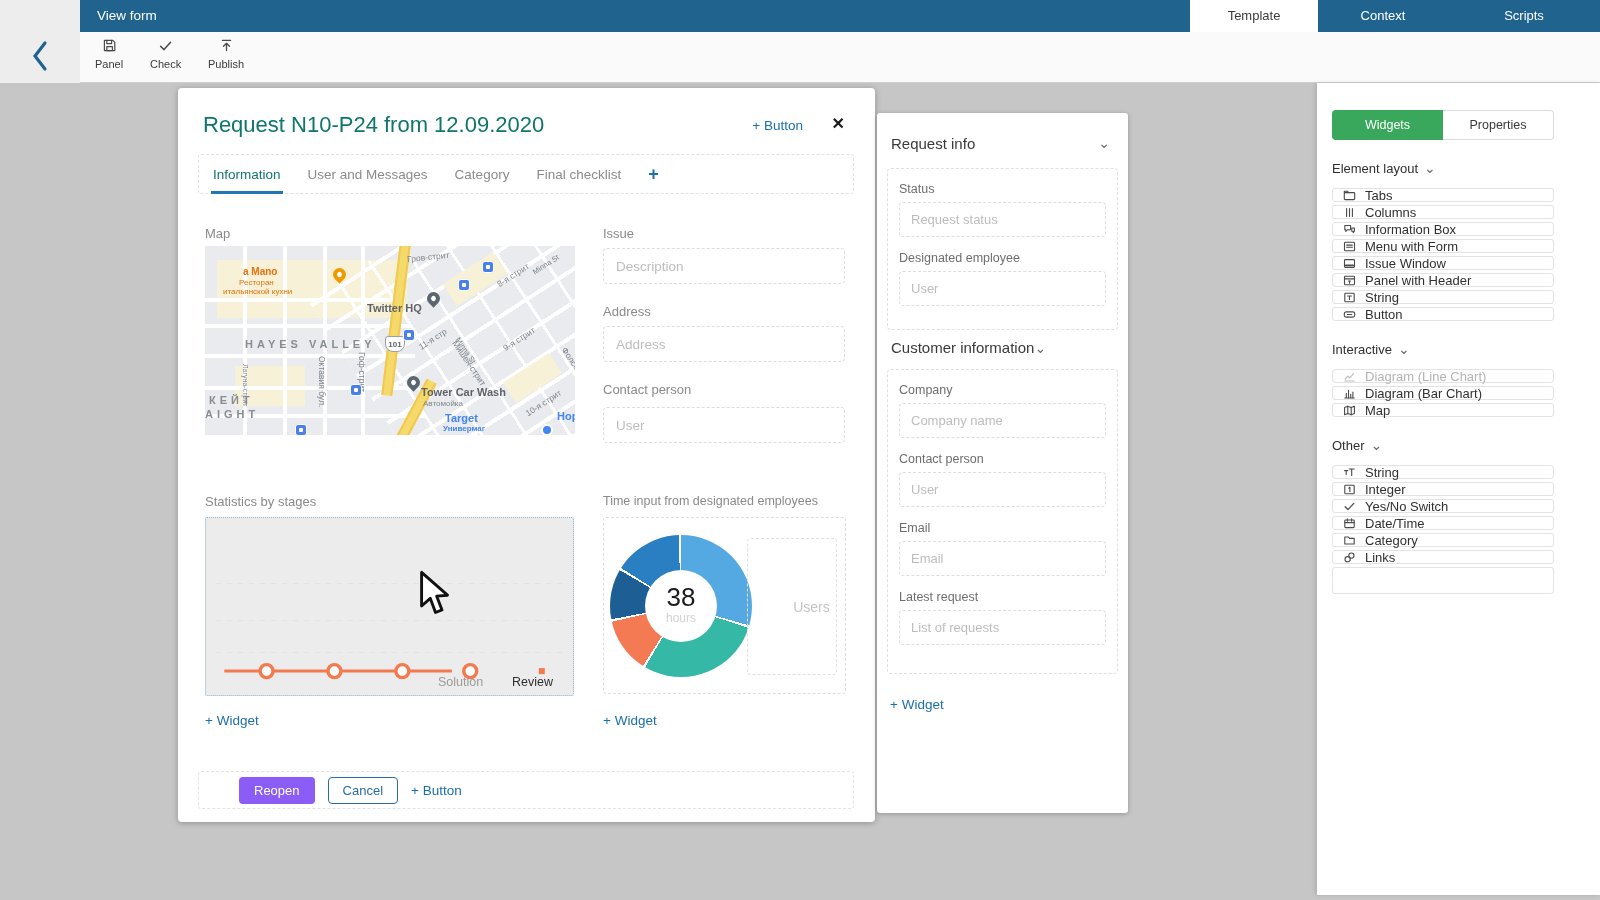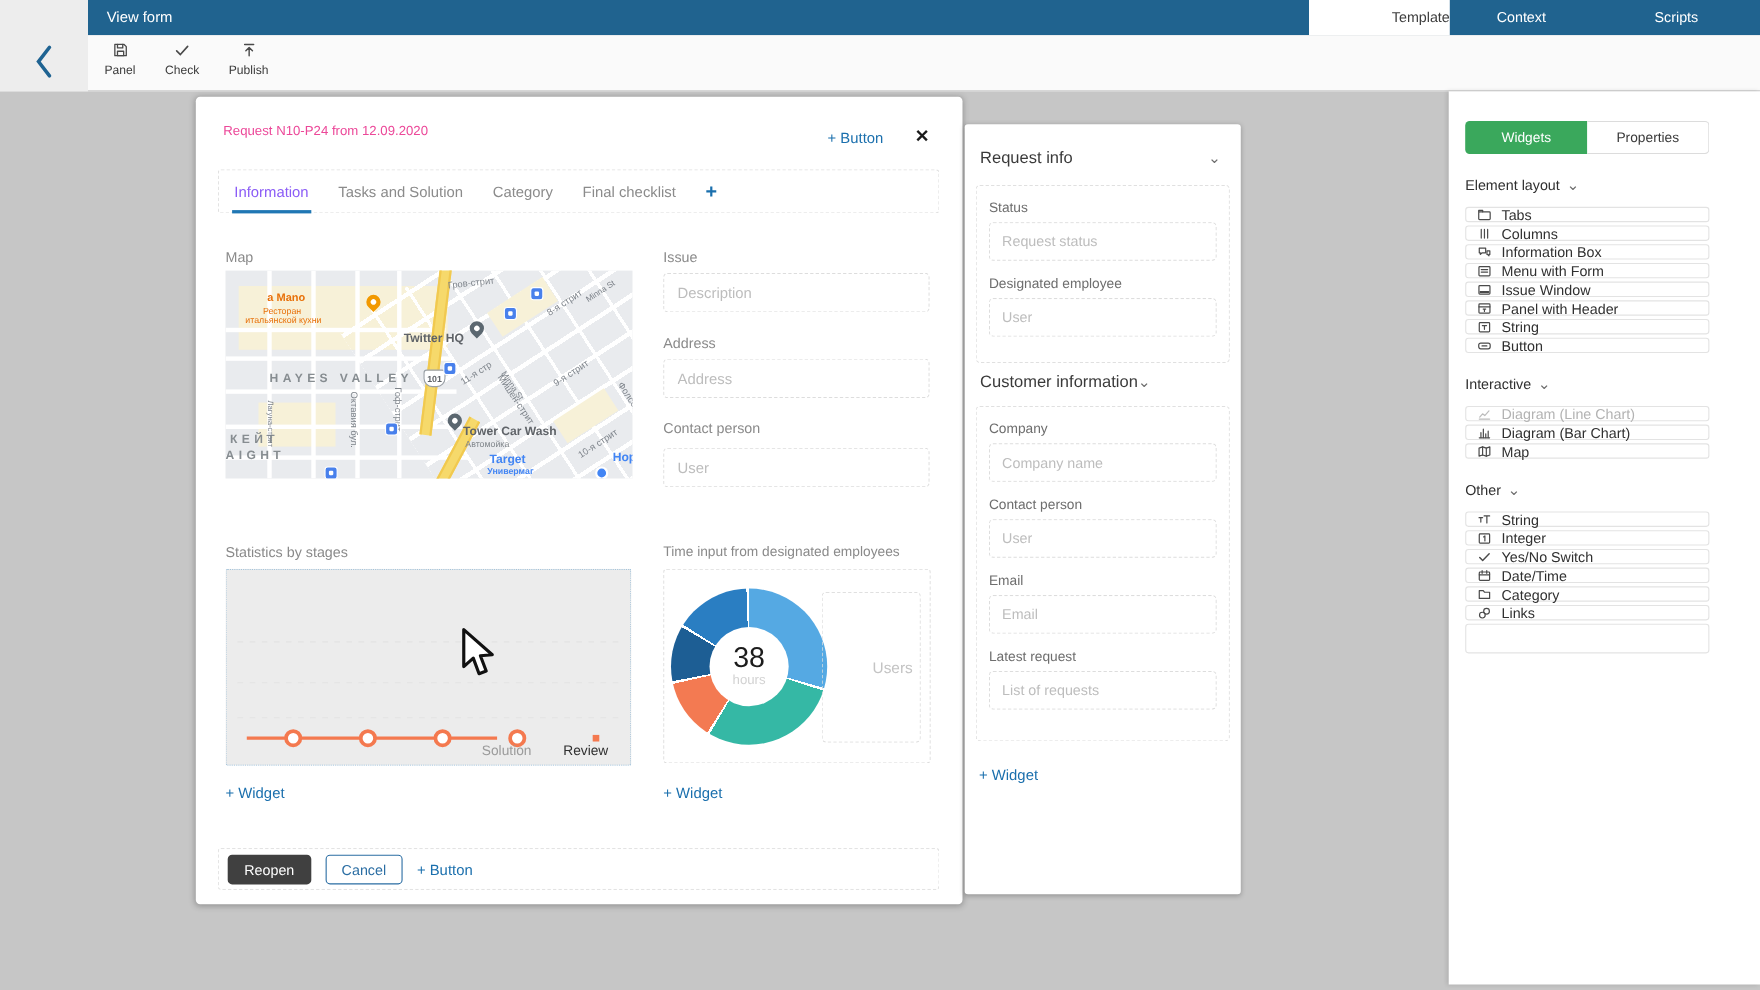--- a/index.html
+++ b/index.html
@@ -5,41 +5,41 @@
   * { margin:0; padding:0; box-sizing:border-box; }
   html,body { width:1600px; height:900px; overflow:hidden; }
   body { font-family:"Liberation Sans", sans-serif; font-size:13px; background:#c6c6c6; position:relative; color:#333; }
 
   
   .topbar { position:absolute; left:0; top:0; width:1600px; height:32px; background:#20638f; display:flex; }
   .topbar-left { width:80px; height:32px; background:#ededed; }
   .topbar-title { color:#fff; font-size:13.5px; font-weight:500; line-height:32px; padding-left:17px; flex:1; }
   .top-tabs { display:flex; height:32px; }
   .top-tab { width:130px; text-align:center; line-height:32px; color:#fff; font-size:13px; cursor:default; }
-  .top-tab.active { background:#fff; color:#3c3c3c; width:128px;text-align:right; }
+  .top-tab.active { background:#fff; color:#3c3c3c; width:128px; }
   .top-tab:last-child { width:152px; }
 
   
   .toolbar { position:absolute; left:0; top:32px; width:1600px; height:51px; background:#fafafa; border-bottom:1px solid #cfcfcf; }
   .back-col { position:absolute; left:0; top:32px; width:80px; height:51px; background:#ededed; display:flex; align-items:center; justify-content:center; }
   .back-ic { color:#1f6392; }
   .tool-btn { position:absolute; top:38px; text-align:center; color:#3a3a3a; font-size:11px; }
   .tool-btn .tico { display:block; height:18px; color:#4a4a4a; margin-bottom:2px; }
   .tico svg, .wicon svg { width:15px; height:15px; }
   .wicon svg { width:13px; height:13px; }
 
   
   .modal { position:absolute; left:178px; top:88px; width:697px; height:734px; background:#fff; border-radius:4px; box-shadow:0 1px 6px rgba(0,0,0,.28); }
-  .modal-title { position:absolute; left:25px; top:24px; font-size:12px; color:#ec4899; }
+  .modal-title { position:absolute; left:25px; top:24px; font-size:22px; color:#0f766e; }
   .blue-link { color:#1a6fad; font-size:13.5px; cursor:pointer; }
   .modal-addbtn { position:absolute; right:72px; top:30px; }
   .modal-close { position:absolute; right:30px; top:26px; font-size:16px; font-weight:bold; color:#1a1a1a; cursor:pointer; }
   .form-tabs { position:absolute; left:20px; top:66px; width:656px; height:40px; border:1px dashed #e0e0e0; border-radius:3px; display:flex; align-items:stretch; padding-left:14px; gap:27px; }
   .ftab { display:flex; align-items:center; color:#8b8b8b; font-size:13.5px; position:relative; cursor:pointer; }
-  .ftab.active { color:#8b5cf6; }
+  .ftab.active { color:#0f766e; }
   .ftab.active::after { content:""; position:absolute; left:-2px; right:-2px; bottom:-1px; height:3px; background:#2077b4; }
   .ftab-plus { display:flex; align-items:center; color:#1a6fad; font-size:18px; font-weight:bold; cursor:pointer; }
 
   .w-label { position:absolute; font-size:13px; color:#8a8a8a; }
   .dashed-input { position:absolute; height:36px; border:1px dashed #ddd; border-radius:4px; background:#fff; font-family:"Liberation Sans",sans-serif; font-size:13.5px; color:#555; padding:0 12px; width:242px; outline:none; }
   .dashed-input::placeholder { color:#bdbdbd; }
 
   
   .map { position:absolute; left:27px; top:158px; width:370px; height:189px; background:#e9ebee; overflow:hidden; }
   .blk { position:absolute; background:#f7f1d8; }
@@ -78,21 +78,21 @@
   .donut { position:absolute; left:6px; top:17px; width:142px; height:142px; border-radius:50%; }
   .donut-hole { position:absolute; left:35px; top:35px; width:72px; height:72px; background:#fff; border-radius:50%; text-align:center; }
   .donut-val { font-size:26px; color:#1c1c1c; margin-top:12px; }
   .donut-unit { font-size:12px; color:#d2d2d2; margin-top:-2px; }
   .users-box { position:absolute; left:143px; top:20px; width:90px; height:137px; border:1px dashed #e0e0e0; border-radius:4px; display:flex; align-items:center; justify-content:center; color:#c4c4c4; font-size:14px;padding-left:39px; }
 
   .add-widget { position:absolute; font-size:13.5px; }
 
   
   .footer-box { position:absolute; left:20px; top:683px; width:656px; height:38px; border:1px dashed #e3e3e3; border-radius:3px; display:flex; align-items:center; gap:13px; padding-left:8px; }
-  .btn-primary { background:#404040; color:#fff; border:none; border-radius:4px; height:27px; padding:0 15px; font-size:13px; font-family:"Liberation Sans",sans-serif; cursor:pointer; }
+  .btn-primary { background:#8b5cf6; color:#fff; border:none; border-radius:4px; height:27px; padding:0 15px; font-size:13px; font-family:"Liberation Sans",sans-serif; cursor:pointer;margin-left:32px; }
   .btn-outline { background:#fff; color:#2a6da3; border:1px solid #2a6da3; border-radius:4px; height:27px; padding:0 14px; font-size:13px; font-family:"Liberation Sans",sans-serif; cursor:pointer; }
 
   
   .panel { position:absolute; left:877px; top:113px; width:251px; height:700px; background:#fff; border-radius:3px; box-shadow:0 1px 5px rgba(0,0,0,.25); }
   .panel-title { position:absolute; left:14px; font-size:15px; color:#3a3a3a; }
   .chev { color:#6b6b6b; font-size:14px; }
   .pgroup { position:absolute; left:10px; width:231px; border:1px dashed #e0e0e0; border-radius:4px; padding:9px 11px; }
   .plabel { font-size:12.5px; color:#6e6e6e; margin:4px 0 6px; }
   .pinput { width:100%; height:35px; border:1px dashed #ddd; border-radius:4px; font-family:"Liberation Sans",sans-serif; font-size:13px; padding:0 11px; outline:none; background:#fff; }
   .pinput::placeholder { color:#bdbdbd; }
@@ -150,21 +150,21 @@
   <span>Publish</span>
 </div>
 
 <div class="modal">
   <div class="modal-title">Request N10-P24 from 12.09.2020</div>
   <span class="blue-link modal-addbtn">+ Button</span>
   <span class="modal-close">✕</span>
 
   <div class="form-tabs">
     <span class="ftab active">Information</span>
-    <span class="ftab">Tasks and Solution</span>
+    <span class="ftab">User and Messages</span>
     <span class="ftab">Category</span>
     <span class="ftab">Final checklist</span>
     <span class="ftab-plus">+</span>
   </div>
 
   <div class="w-label" style="left:27px; top:138px">Map</div>
   <div class="map">
     <div class="blk" style="left:12px;top:14px;width:190px;height:58px"></div>
     <div class="blk" style="left:30px;top:120px;width:70px;height:40px"></div>
     <div class="diag-grid"></div>

